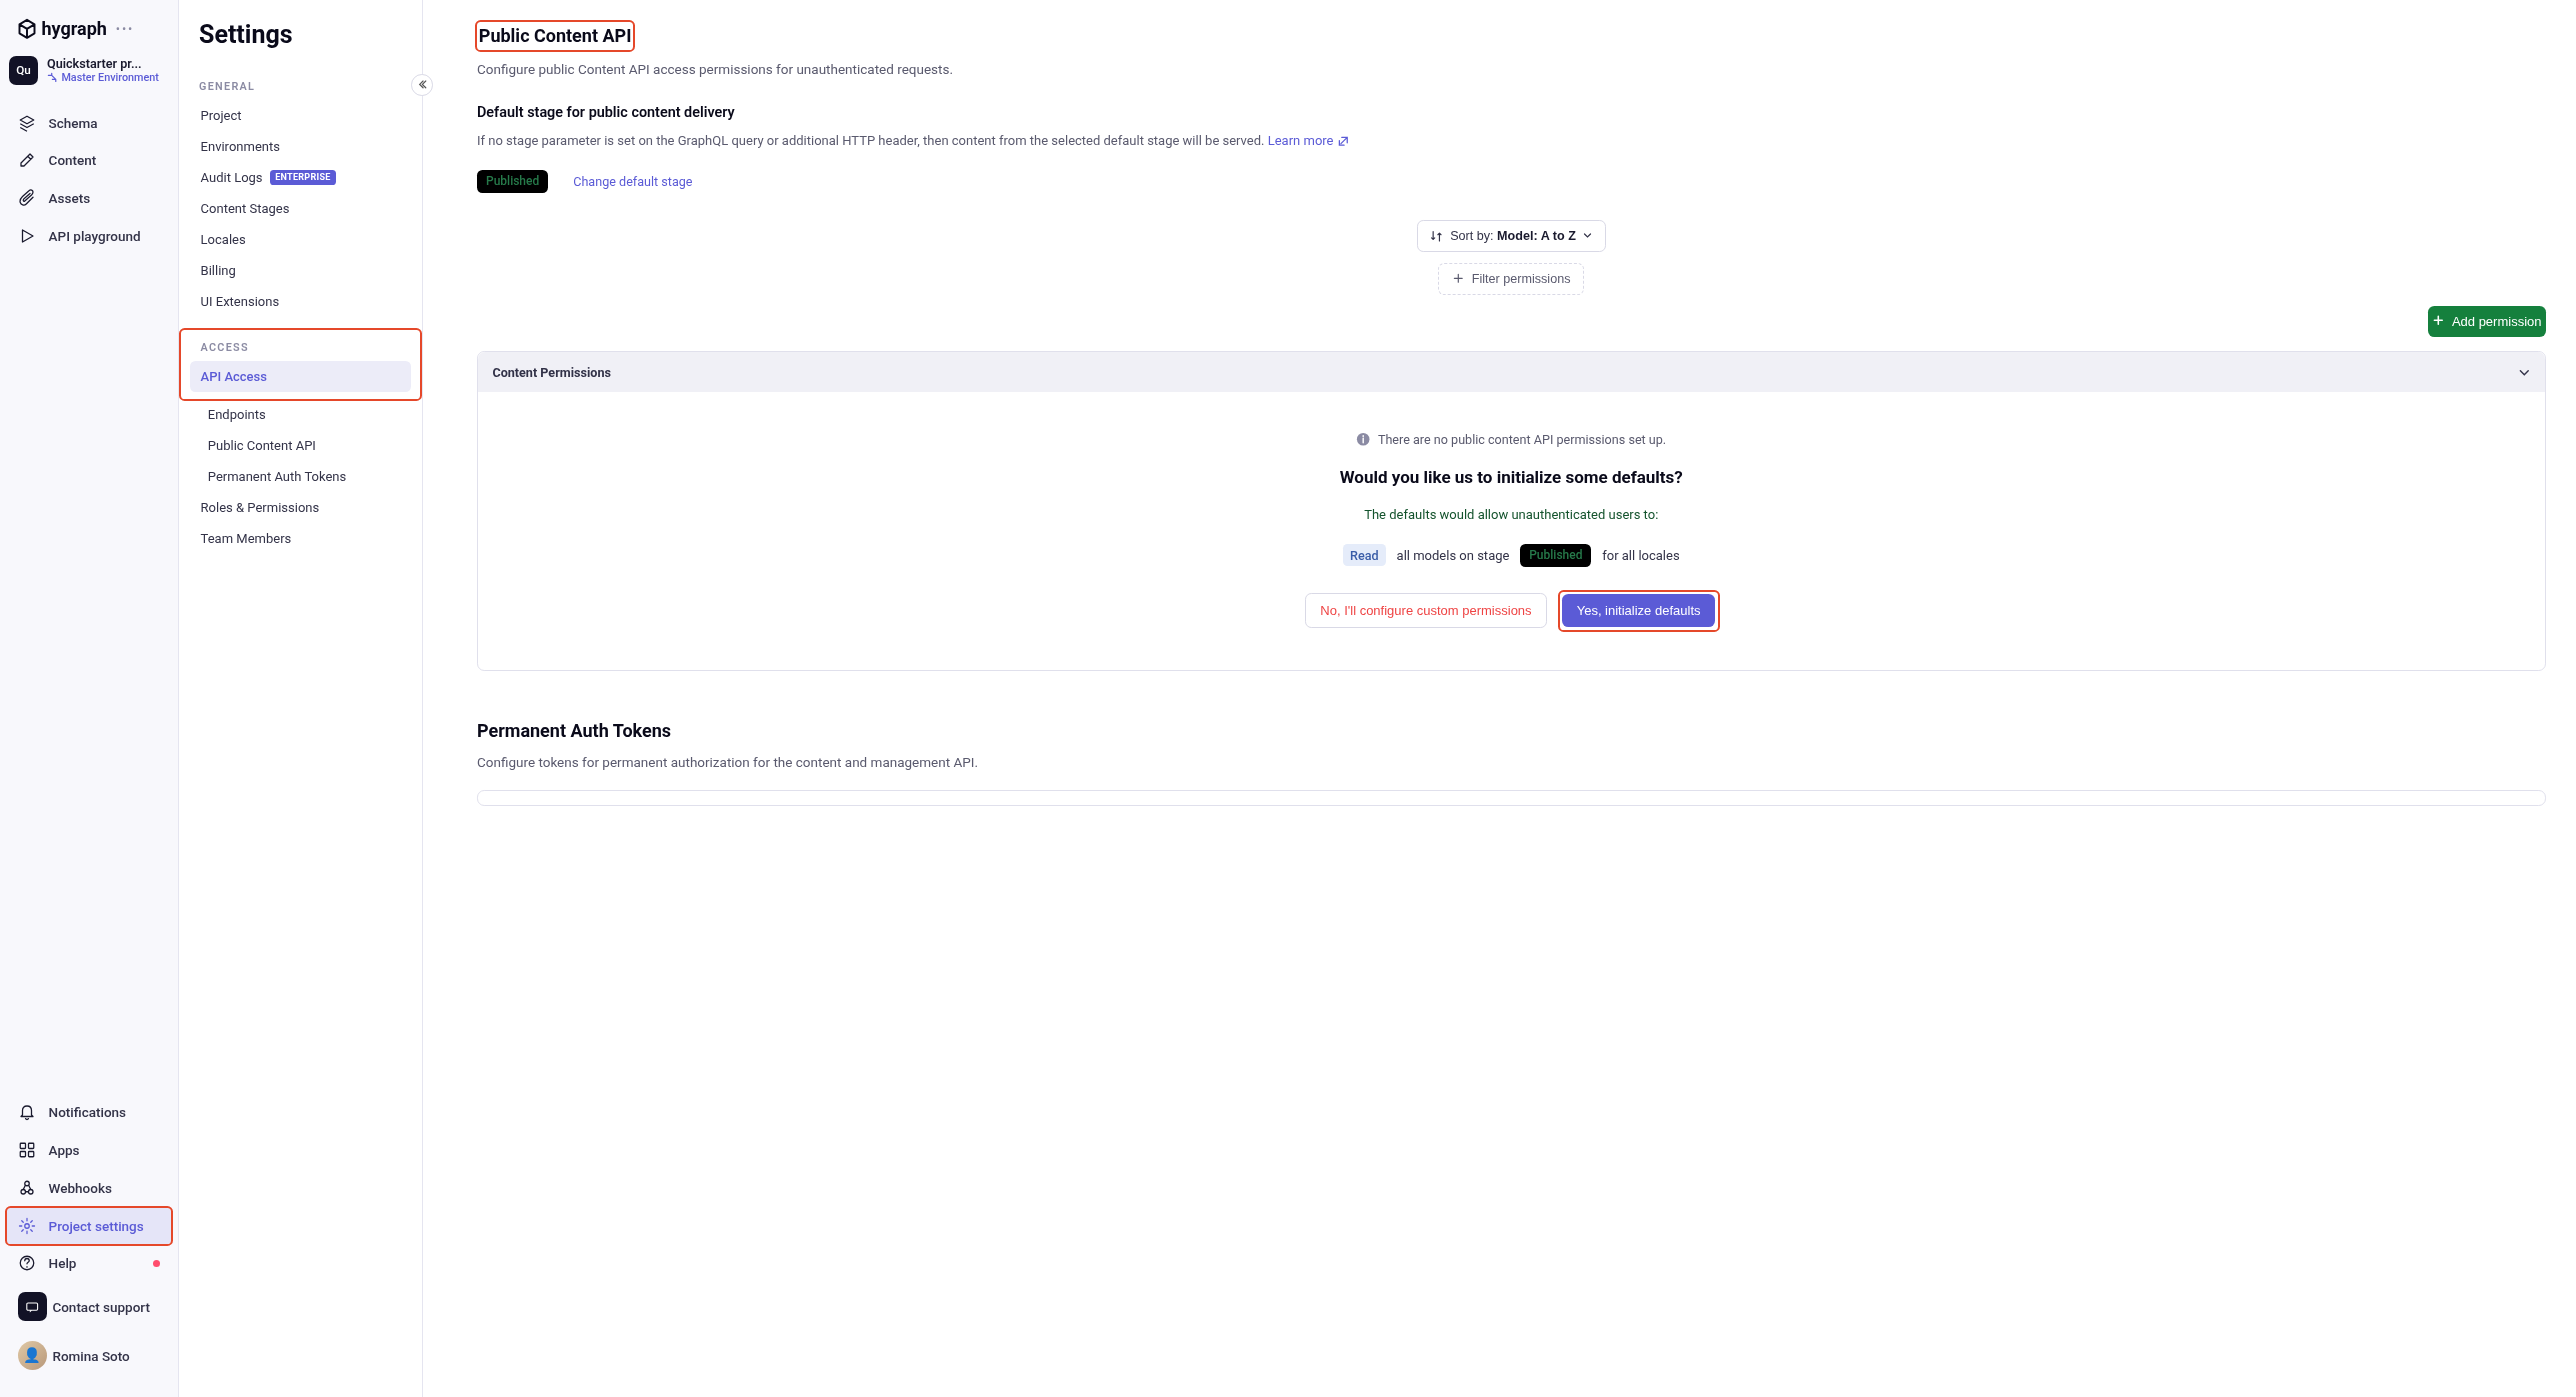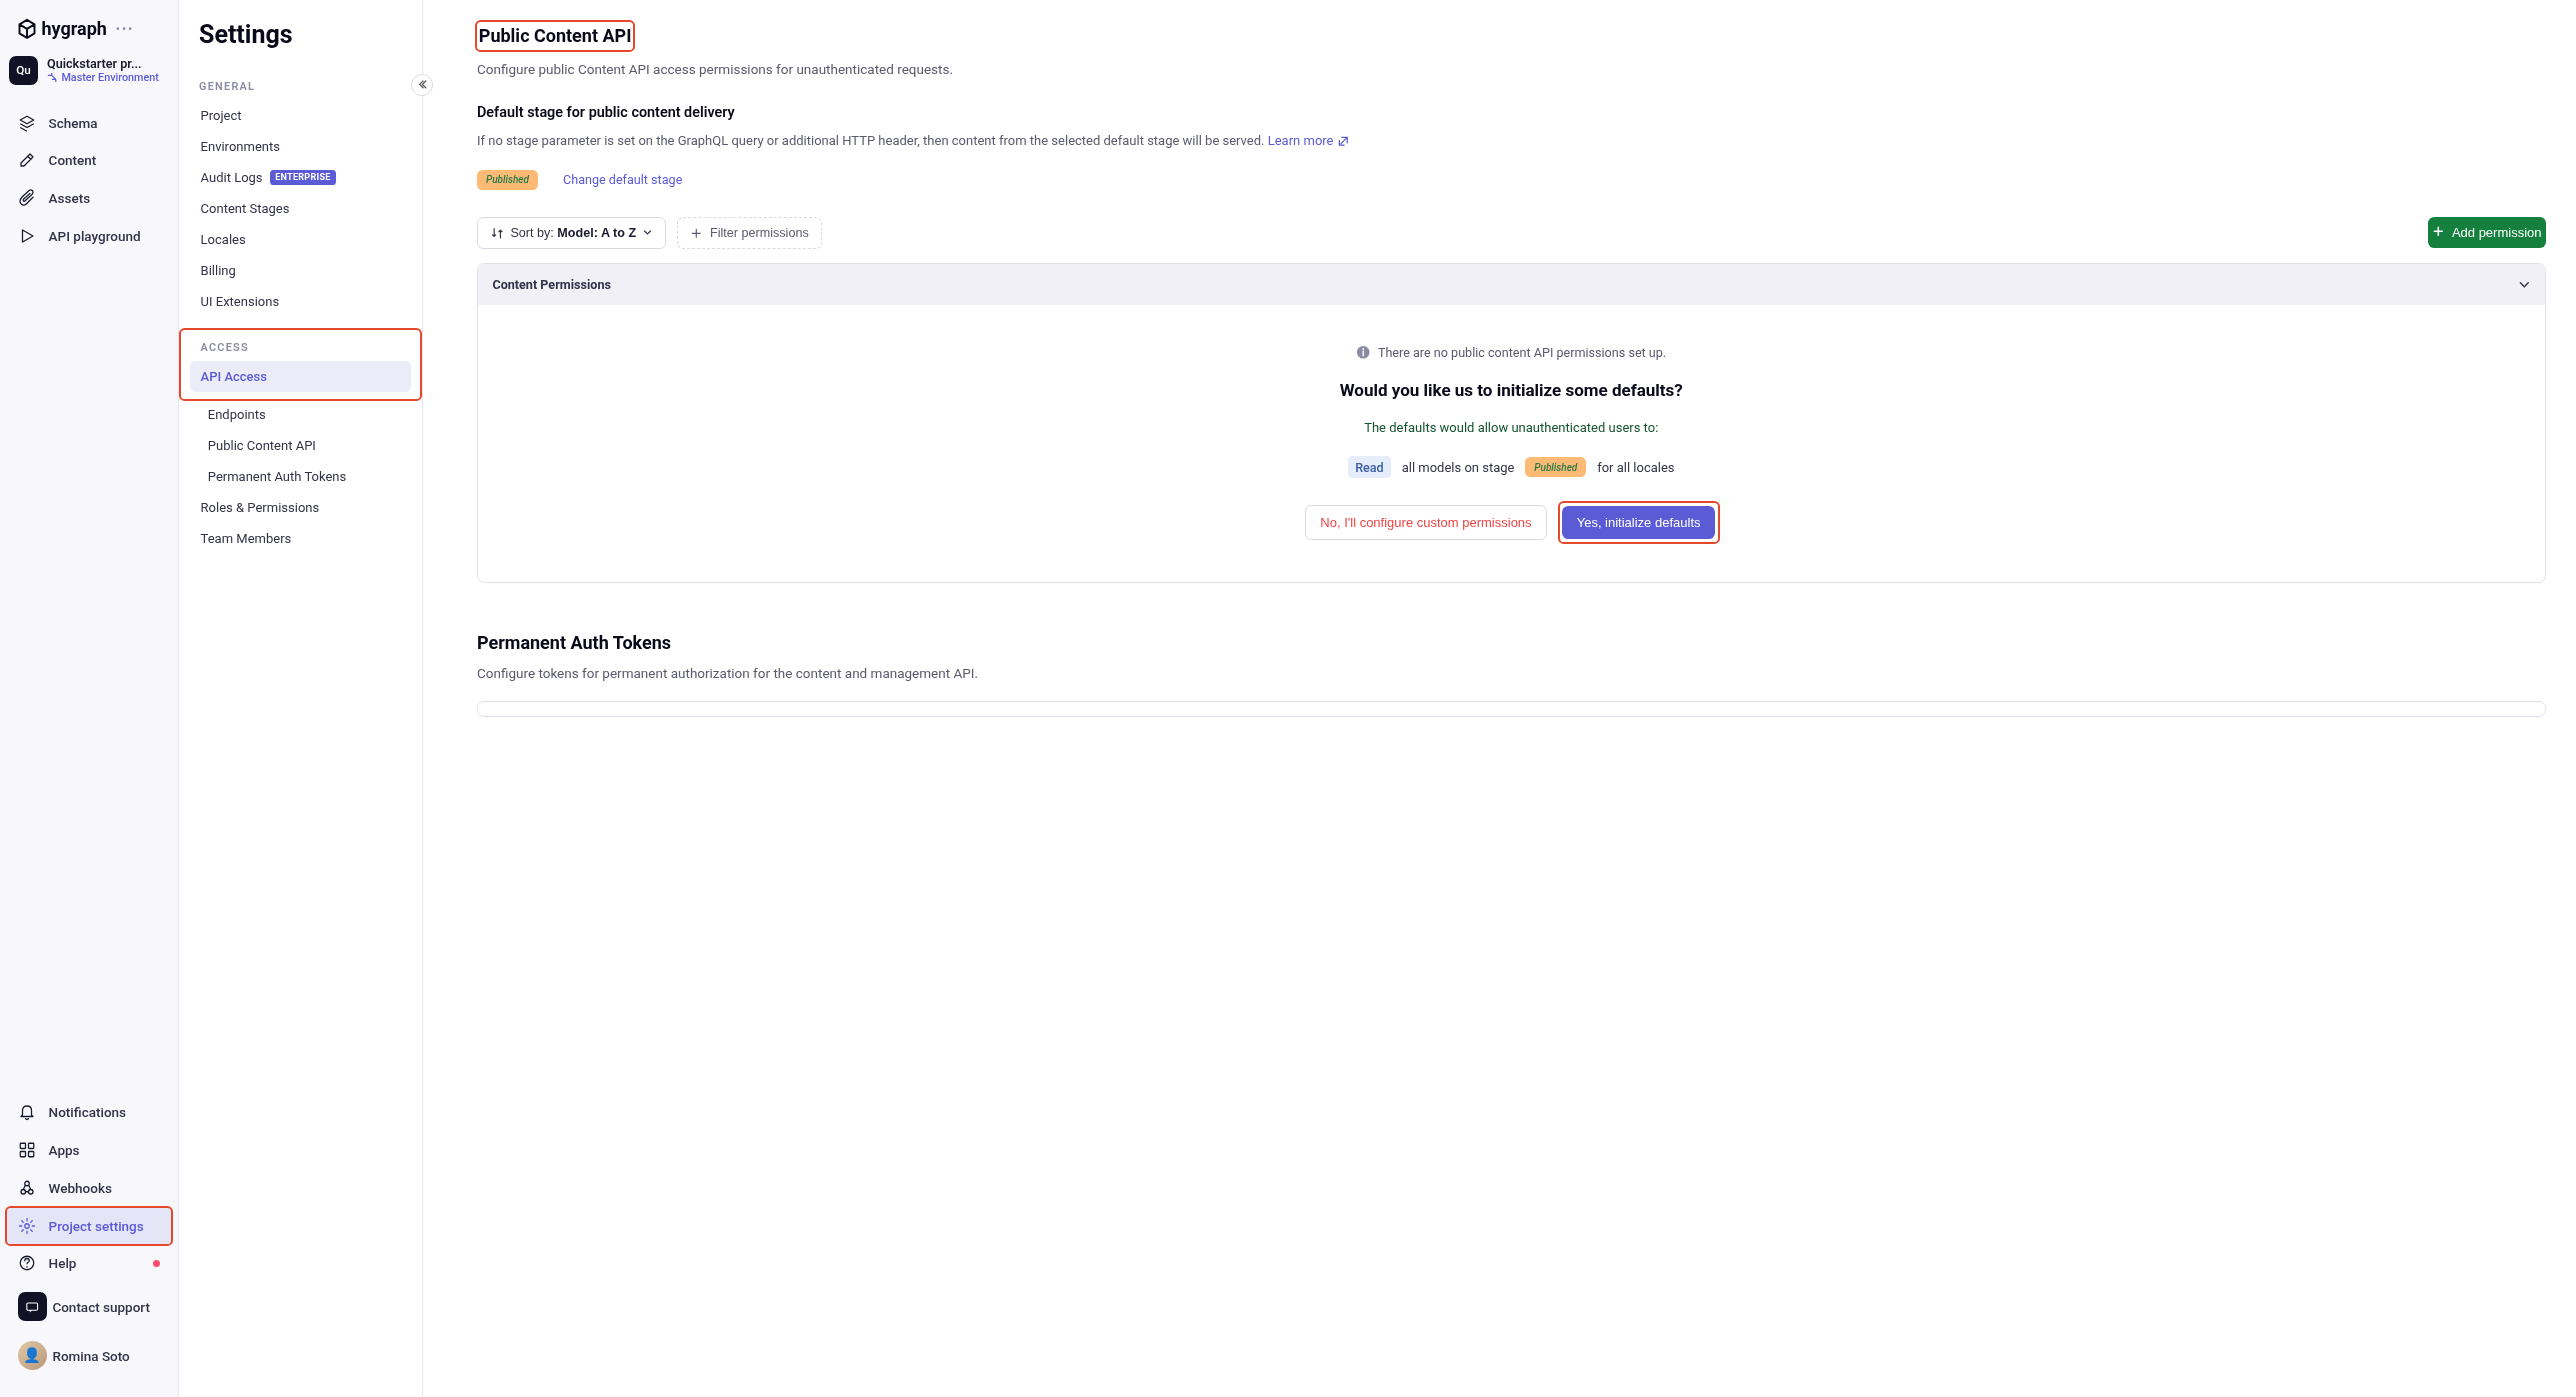--- a/index.html
+++ b/index.html
@@ -72,24 +72,24 @@
     .section-heading h2 { font-size: 18px; font-weight: 700; color: #0a0a1a; padding: 3.6px 1.8px; }
     .section-sub { color: #5a5a6e; font-size: 13.5px; margin-top: 10.8px; }
     
     .block-spaced { margin-top: 27px; }
     .block-title { font-size: 14.4px; font-weight: 600; color: #0a0a1a; }
     .block-desc { color: #5a5a6e; font-size: 13px; margin-top: 10.8px; line-height: 1.6; }
     .link { color: #5b5bd6; cursor: pointer; }
     .ext-ico { display:inline-block; vertical-align: -1.8px; margin-left: 3.6px; }
     
     .chip-row { display: flex; align-items: center; gap: 25px; margin-top: 16px; }
-    .chip-green { background: #fdba74; color: #267a4a; padding: 4.5px 9px; border-radius: 5.4px; font-size: 10px; font-weight: 500; font-style: italic; }
+    .chip-green { background: #000000; color: #267a4a; padding: 4.5px 9px; border-radius: 5.4px; font-size: 12px; font-weight: 500; }
     .chip-blue-sm { background: #e5ecfa; color: #3a5da8; padding: 3.6px 7.2px; border-radius: 4.5px; font-size: 12.6px; font-weight: 500; }
     
-    .toolbar-row { display: flex; align-items: center; gap: 10.8px; margin-top: 27px; }
+    .toolbar-row { display: flex; align-items: center; gap: 10.8px; margin-top: 27px; flex-direction: column; }
     .pill-btn { display: flex; align-items: center; gap: 7.2px; padding: 8px 12.6px; border: 0.9px solid #d9d9e6; border-radius: 6.3px; background: #fff; cursor: pointer; font-size: 12.6px; color: #333348; }
     .pill-btn.dashed { border-style: dashed; color: #5a5a6e; }
     .pill-primary { display: flex; align-items: flex-start; gap: 7.2px; background: #15803d; color: #fff; padding: 8px 4px; border-radius: 6.3px; border: none; font-size: 13px; font-weight: 500; cursor: pointer; margin-left: auto; }
     .pill-primary svg { width: 12.6px; height: 12.6px; }
     .sort-strong { font-weight: 600; color: #1a1a2e; }
     
     .perm-panel { border: 0.9px solid #e0e0ec; border-radius: 7.2px; margin-top: 14.4px; }
     .perm-header { background: #f0f0f6; padding: 12.6px 14.4px; font-size: 12.6px; font-weight: 700; color: #323248; display: flex; align-items: center; justify-content: space-between; border-radius: 7.2px 7.2px 0 0; cursor: pointer; }
     .perm-body { padding: 40px 21.6px 40px 21.6px; text-align: center; }
     .info-line { color: #5a5a6e; font-size: 12.6px; display: flex; align-items: center; justify-content: center; gap: 7.2px; }

